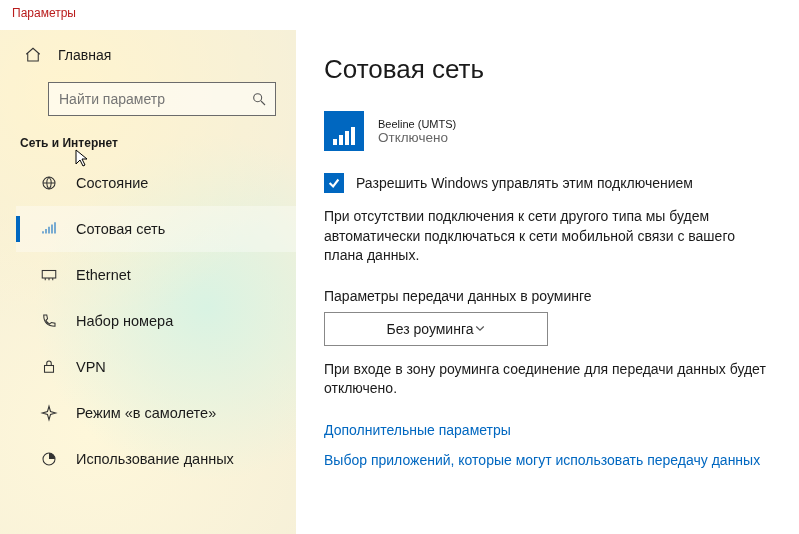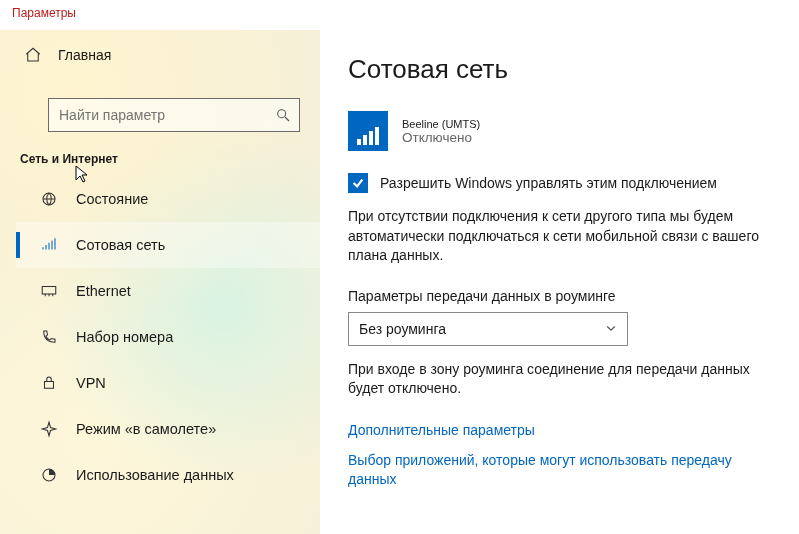--- a/index.html
+++ b/index.html
@@ -19,21 +19,21 @@
     padding: 6px 12px;
     font-size: 12px;
     color: #b91c1c;
   }
   .body-row {
     display: flex;
     flex: 1;
     min-height: 0;
   }
   .sidebar {
-    width: 320px;
+    width: 296px;
     padding: 8px 0 0 0;
     background:
       radial-gradient(circle at 22% 12%, #fff4cf 0%, rgba(255,244,207,0) 48%),
       radial-gradient(circle at 70% 55%, #d9f3e3 0%, rgba(217,243,227,0) 50%),
       radial-gradient(circle at 30% 80%, #fef7da 0%, rgba(254,247,218,0) 55%),
       #f6f0d8;
   }
   .home-row {
     display: flex;
     align-items: center;
@@ -44,21 +44,21 @@
   .icon {
     width: 18px;
     height: 18px;
     display: inline-flex;
     align-items: center;
     justify-content: center;
     flex-shrink: 0;
   }
   .icon svg { width: 18px; height: 18px; stroke: #333; fill: none; stroke-width: 1.4; }
   .search-wrap {
-    margin: 22px 20px 16px 20px;
+    margin: 6px 20px 16px 20px;
     position: relative;
     padding-left: 28px;
   }
   .search-input {
     width: 100%;
     height: 34px;
     border: 1px solid #6b6b6b;
     background: rgba(255,255,255,0.55);
     padding: 0 34px 0 10px;
     font-size: 14px;
@@ -143,23 +143,23 @@
     display: flex; align-items: center; justify-content: center;
   }
   .checkbox svg { stroke: #fff; stroke-width: 2.4; fill: none; width: 14px; height: 14px; }
   .desc {
     font-size: 14px;
     line-height: 1.4;
     margin-bottom: 22px;
   }
   .field-label { font-size: 14px; margin-bottom: 8px; }
   .select {
-    width: 280px; height: 34px;
+    width: 224px; height: 34px;
     border: 1px solid #888;
-    display: flex; align-items: center; justify-content: space-between;
+    display: flex; align-items: center; justify-content: center;
     padding: 0 10px;
     margin-bottom: 14px;
     background: #fff;
   }
   .select svg { width: 12px; height: 12px; stroke: #555; fill: none; stroke-width: 1.6; }
   .link {
     color: #0067c0;
     font-size: 14px;
     margin-bottom: 10px;
     display: block;

